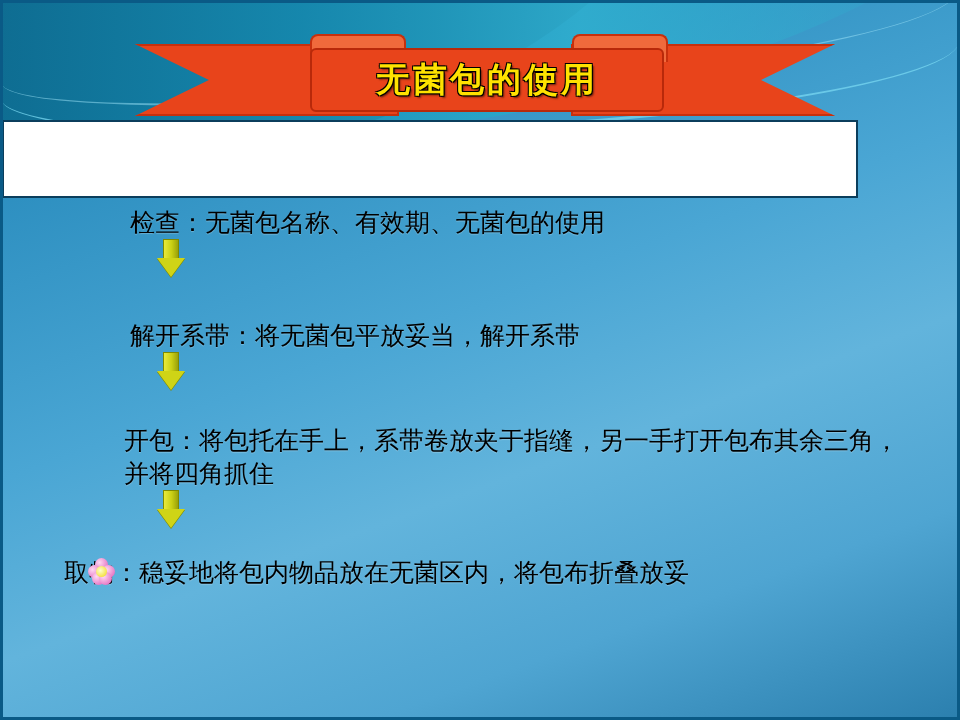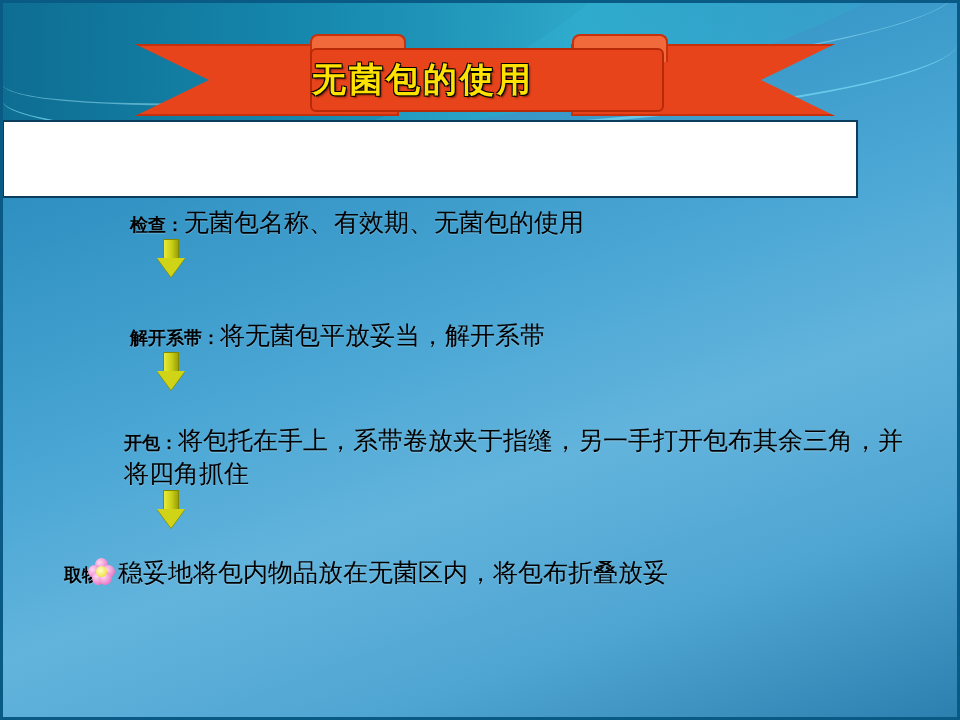--- a/index.html
+++ b/index.html
@@ -110,21 +110,21 @@
     position: absolute;
     top: 14px;
     left: 175px;
     width: 350px;
     height: 60px;
     background: #e8441b;
     border: 2px solid #b8290a;
     border-radius: 6px;
     display: flex;
     align-items: center;
-    justify-content: flex-start;
+    justify-content: center;
   }
   .ribbon-title {
     font-family: "DejaVu Sans", sans-serif;
     font-weight: bold;
     font-size: 34px;
     color: #ffe200;
     letter-spacing: 3px;
     text-shadow:
       -1px -1px 0 #000, 1px -1px 0 #000, -1px 1px 0 #000, 1px 1px 0 #000,
       2px 2px 2px rgba(0,0,0,.55);
@@ -153,22 +153,22 @@
   .step {
     position: relative;
     color: #000;
     font-family: "DejaVu Serif", serif;
     font-size: 25px;
     line-height: 1.32;
     padding: 0 40px 0 130px;
     text-shadow: 0 1px 1px rgba(255,255,255,.25);
   }
   .step .lead {
-    font-weight: bold;
-    font-size: 18px;
+    font-weight: normal;
+    font-size: 25px;
   }
   .step.s1 { margin-top: 6px; }
   .step.s2 { margin-top: 40px; }
   .step.s3 { margin-top: 32px; padding-left: 124px; }
   .step.s4 { margin-top: 26px; padding-left: 64px; }
 
   .arrow-row {
     height: 40px;
     padding-left: 158px;
   }

